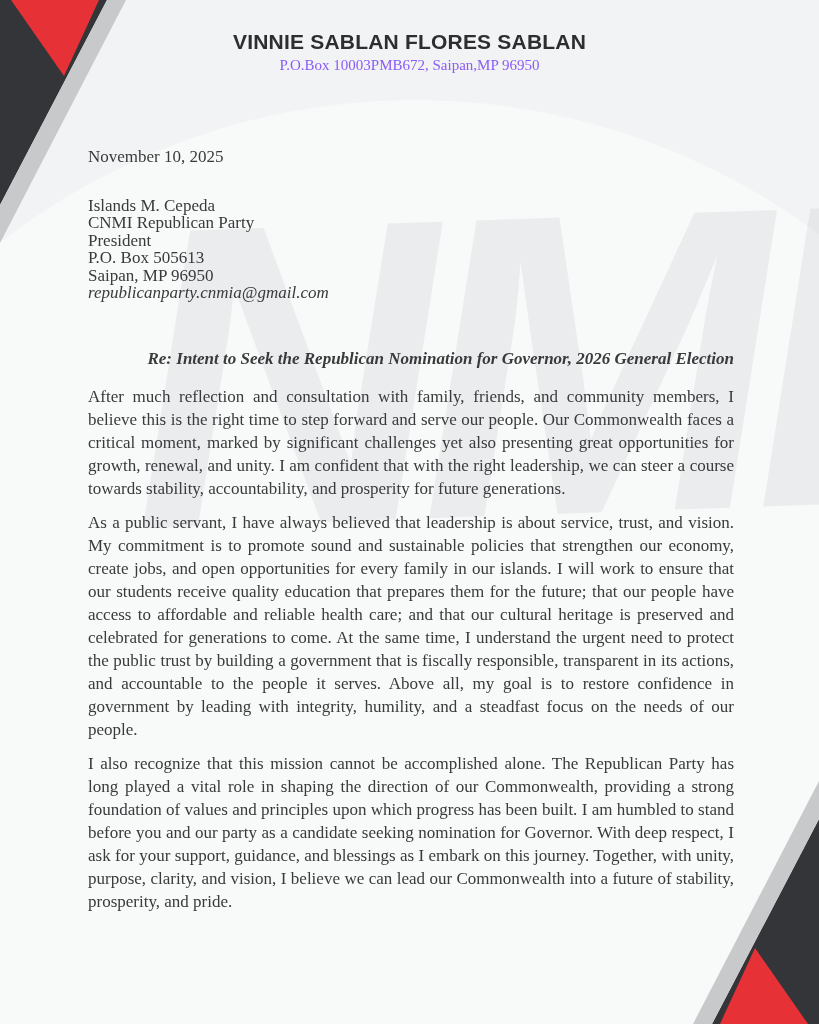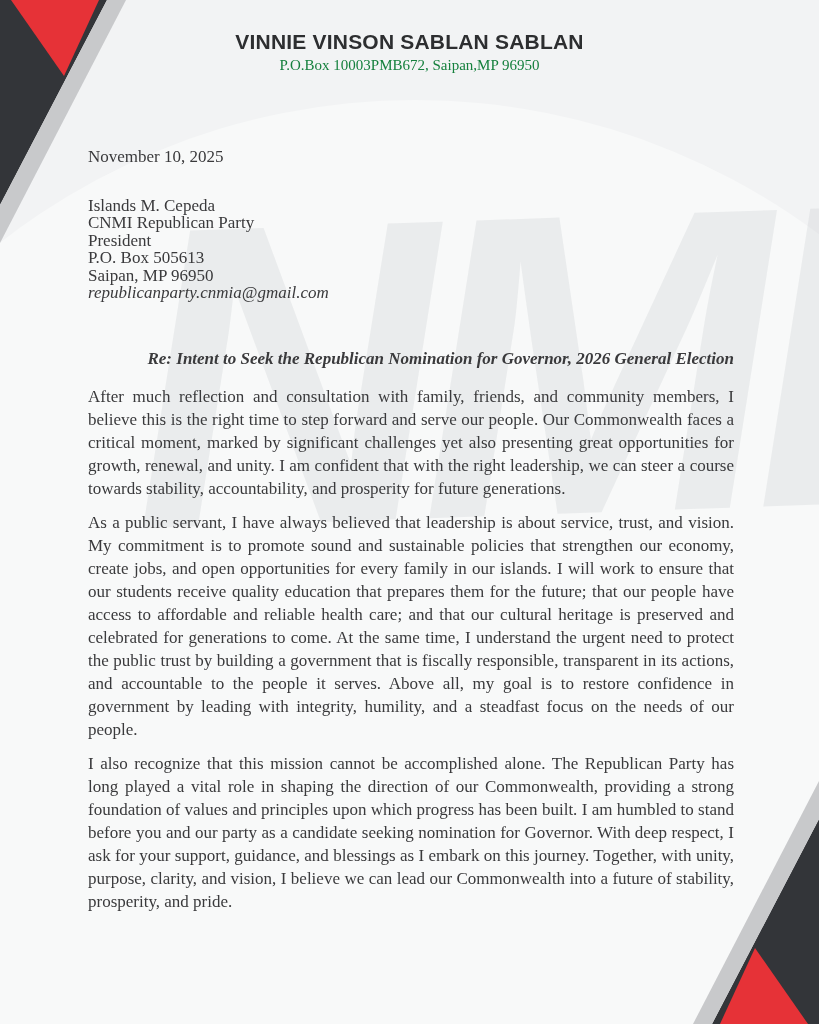--- a/index.html
+++ b/index.html
@@ -78,21 +78,21 @@
     font-family: "Liberation Sans", sans-serif;
     font-weight: bold;
     font-size: 21px;
     letter-spacing: 0.2px;
     color: #2d2e30;
     margin-bottom: 3px;
   }
   .lh-sub {
     font-size: 15px;
     line-height: 17.5px;
-    color: #15803d;
+    color: #8b5cf6;
   }
 
   
   .content {
     position: absolute;
     left: 88px;
     width: 646px;
     top: 148px;
     z-index: 3;
     font-size: 17px;
@@ -129,21 +129,21 @@
     <div class="tri-stripe"></div>
     <div class="tri-red"></div>
   </div>
   <div class="corner corner-br">
     <div class="tri-dark"></div>
     <div class="tri-stripe"></div>
     <div class="tri-red"></div>
   </div>
 
   <div class="letterhead">
-    <div class="lh-name">VINNIE VINSON SABLAN SABLAN</div>
+    <div class="lh-name">VINNIE SABLAN FLORES SABLAN</div>
     <div class="lh-sub">P.O.Box 10003PMB672, Saipan,MP 96950</div>
   </div>
 
   <div class="content">
     <div class="date-line">November 10, 2025</div>
 
     <div class="recipient">
       <div>Islands M. Cepeda</div>
       <div>CNMI Republican Party</div>
       <div>President</div>

